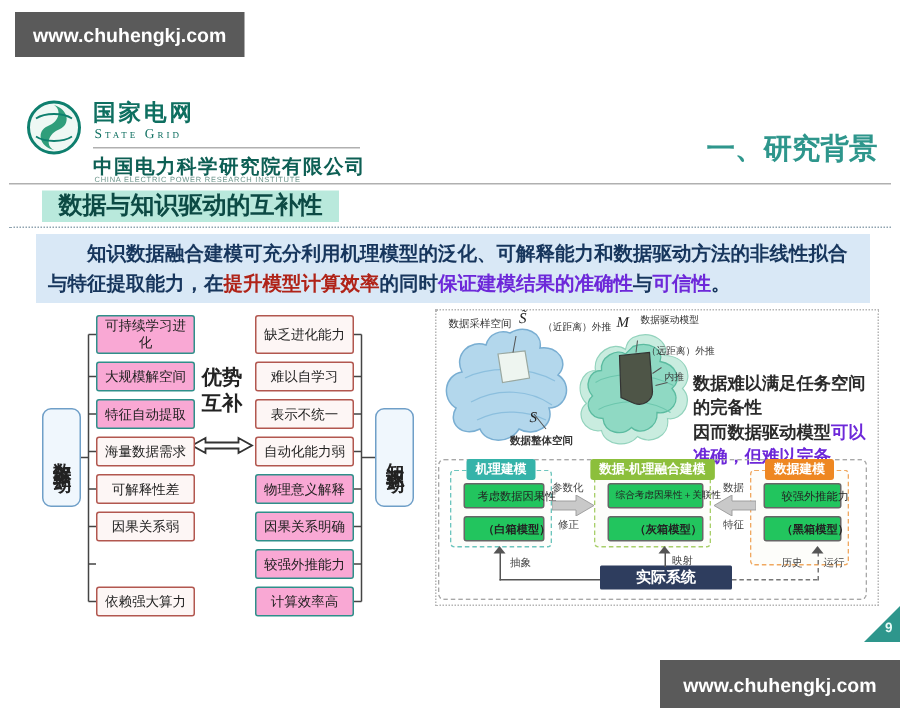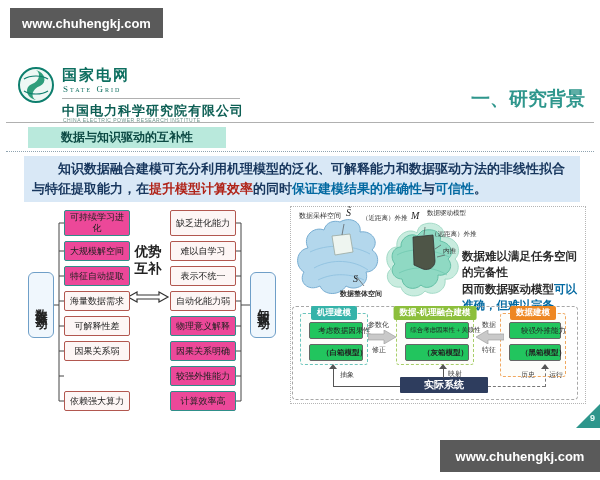--- a/index.html
+++ b/index.html
@@ -9,33 +9,33 @@
   .wm{background:#5a5a5a;color:#fff;font-weight:bold;font-size:13px;
       display:flex;align-items:center;justify-content:center;}
   .brand-cn{font-size:15px;font-weight:bold;color:#0e6f60;letter-spacing:2px;}
   .brand-en{font-family:"Liberation Serif",serif;font-size:9px;color:#0e6f60;
             letter-spacing:2px;font-variant:small-caps;text-transform:capitalize;}
   .org-cn{font-size:13px;font-weight:bold;color:#0d5f54;letter-spacing:1px;}
   .org-en{font-size:5px;color:#6d958b;letter-spacing:.5px;}
   .section-title{font-size:19px;font-weight:bold;color:#2e968c;text-align:right;}
   .hrule{height:1px;background:#b0b0b0;}
   .dotrule{border-top:1px dotted #8fa3b0;height:0;}
-  .badge{background:#b9e9dc;color:#0c4a44;font-weight:bold;font-size:12px;
+  .badge{background:#b9e9dc;color:#0c4a44;font-weight:bold;font-size:16px;
          display:flex;align-items:center;justify-content:center;}
   .intro{background:#d9e8f6;color:#17365d;font-weight:bold;font-size:13px;
          line-height:20px;box-sizing:border-box;padding:3px 8px;text-indent:2em;margin:0;}
-  .red1{color:#b02318;} .red2{color:#0369a1;}
+  .red1{color:#b02318;} .red2{color:#6d28d9;}
   .vlabel{writing-mode:vertical-rl;text-orientation:upright;letter-spacing:3px;
           font-size:12px;font-weight:bold;color:#222;background:#f0f7fd;
           border:1.5px solid #6f9fc8;border-radius:6px;
           display:flex;align-items:center;justify-content:center;box-sizing:border-box;}
   .fitem{box-sizing:border-box;display:flex;align-items:center;justify-content:center;
          text-align:center;font-size:9px;line-height:11px;color:#222;width:66px;
          border-radius:2px;padding:0 3px;background:#fff;}
-  .fitem.pro{border:1.2px solid #2f8f8a;background:#ec4899;}
+  .fitem.pro{border:1.2px solid #2f8f8a;background:#f9a8d4;}
   .fitem.con{border:1.2px solid #b2574f;background:#fdf6f5;}
   .center-lab{font-size:13.5px;font-weight:bold;color:#222;line-height:17px;text-align:center;}
   .panel{border:1px dotted #b5b5b5;}
   .figlab{font-size:7px;color:#333;white-space:nowrap;}
   .figlab.b{font-weight:bold;}
   .sym{font-family:"Liberation Serif",serif;font-style:italic;font-size:10px;color:#222;}
   .note{font-size:11.5px;font-weight:bold;line-height:15.5px;color:#2b2b2b;}
   .note p{margin:0 0 2px 0;}
   .proc-wrap{border:1px dashed #a8a8a8;border-radius:4px;}
   .pbox{box-sizing:border-box;border-radius:3px;background:#fdfdfa;text-align:right;}

